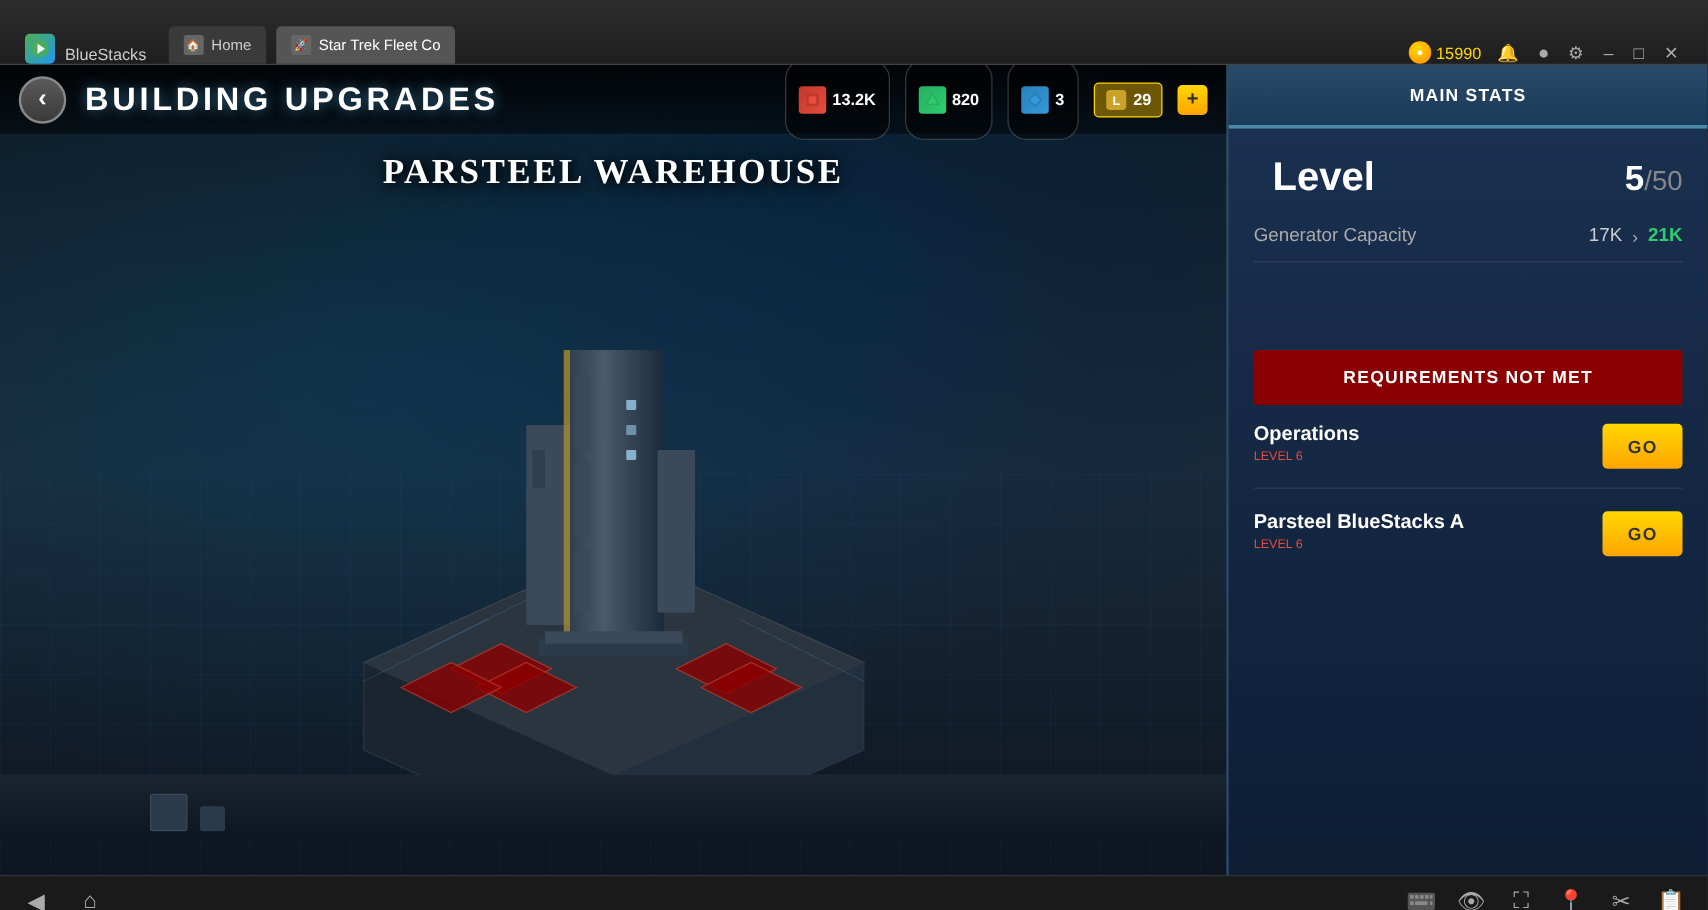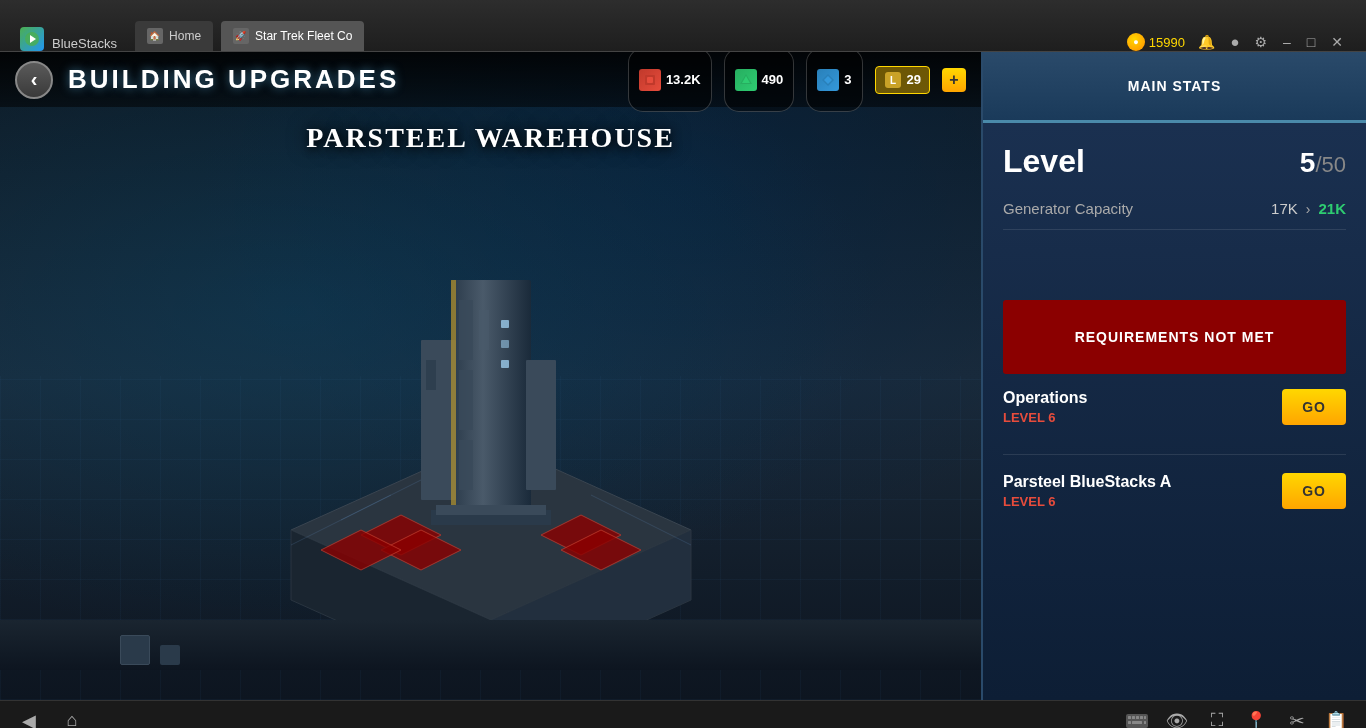--- a/index.html
+++ b/index.html
@@ -190,21 +190,21 @@
       display: flex;
       flex-direction: column;
     }
 
     .panel-tabs {
       display: flex;
       background: #1a3a5a;
     }
     .panel-tab {
       flex: 1;
-      padding: 26px 10px;
+      padding: 16px 10px;
       text-align: center;
       font-size: 14px;
       font-weight: bold;
       letter-spacing: 1px;
       cursor: pointer;
       text-transform: uppercase;
     }
     .panel-tab.active {
       background: linear-gradient(180deg, #2a4a6a, #1a3a5a);
       color: white;
@@ -224,20 +224,21 @@
     .level-row {
       display: flex;
       align-items: baseline;
       justify-content: space-between;
       margin-bottom: 20px;
     }
     .level-label {
       color: white;
       font-size: 32px;
       font-weight: bold;
+      margin-left: 15px;
     }
     .level-value {
       color: white;
       font-size: 28px;
       font-weight: bold;
     }
     .level-max {
       color: #888;
       font-size: 22px;
     }
@@ -269,55 +270,55 @@
       font-size: 14px;
     }
     .stat-next {
       color: #2ecc71;
       font-size: 15px;
       font-weight: bold;
     }
 
     .requirements-banner {
       background: #8B0000;
-      padding: 28px;
+      padding: 13px;
       text-align: center;
       margin: 15px 0;
       border-radius: 3px;
     }
     .requirements-text {
       color: white;
       font-size: 14px;
       font-weight: bold;
       letter-spacing: 1px;
       text-transform: uppercase;
     }
 
     .requirement-row {
       display: flex;
       align-items: flex-start;
       justify-content: space-between;
       margin-bottom: 18px;
-      padding-bottom: 29px;
+      padding-bottom: 15px;
       border-bottom: 1px solid rgba(255,255,255,0.1);
     }
     .req-info {
       display: flex;
       flex-direction: column;
       gap: 3px;
     }
     .req-name {
       color: white;
       font-size: 16px;
       font-weight: bold;
     }
     .req-level {
       color: #e74c3c;
-      font-size: 13px;
-      font-weight: bold;
+      font-size: 10px;
+      font-weight: normal;
       text-transform: uppercase;
     }
     .go-btn {
       background: linear-gradient(180deg, #FFD700, #FFA500);
       color: #333;
       font-size: 14px;
       font-weight: bold;
       padding: 10px 20px;
       border-radius: 4px;
       cursor: pointer;
@@ -425,21 +426,21 @@
           </div>
           <span class="resource-value">13.2K</span>
         </div>
         <div class="resource-item">
           <div class="resource-icon tritanium">
             <svg width="14" height="14" viewBox="0 0 14 14">
                 <polygon points="7,1 13,11 1,11" fill="#27ae60"></polygon>
                 <polygon points="7,3 11,10 3,10" fill="#2ecc71"></polygon>
               </svg>
           </div>
-          <span class="resource-value">490</span>
+          <span class="resource-value">820</span>
         </div>
         <div class="resource-item">
           <div class="resource-icon dilithium">
             <svg width="14" height="14" viewBox="0 0 14 14">
                 <polygon points="7,1 13,7 7,13 1,7" fill="#2980b9"></polygon>
                 <polygon points="7,3 11,7 7,11 3,7" fill="#3498db"></polygon>
               </svg>
           </div>
           <span class="resource-value">3</span>
         </div>

